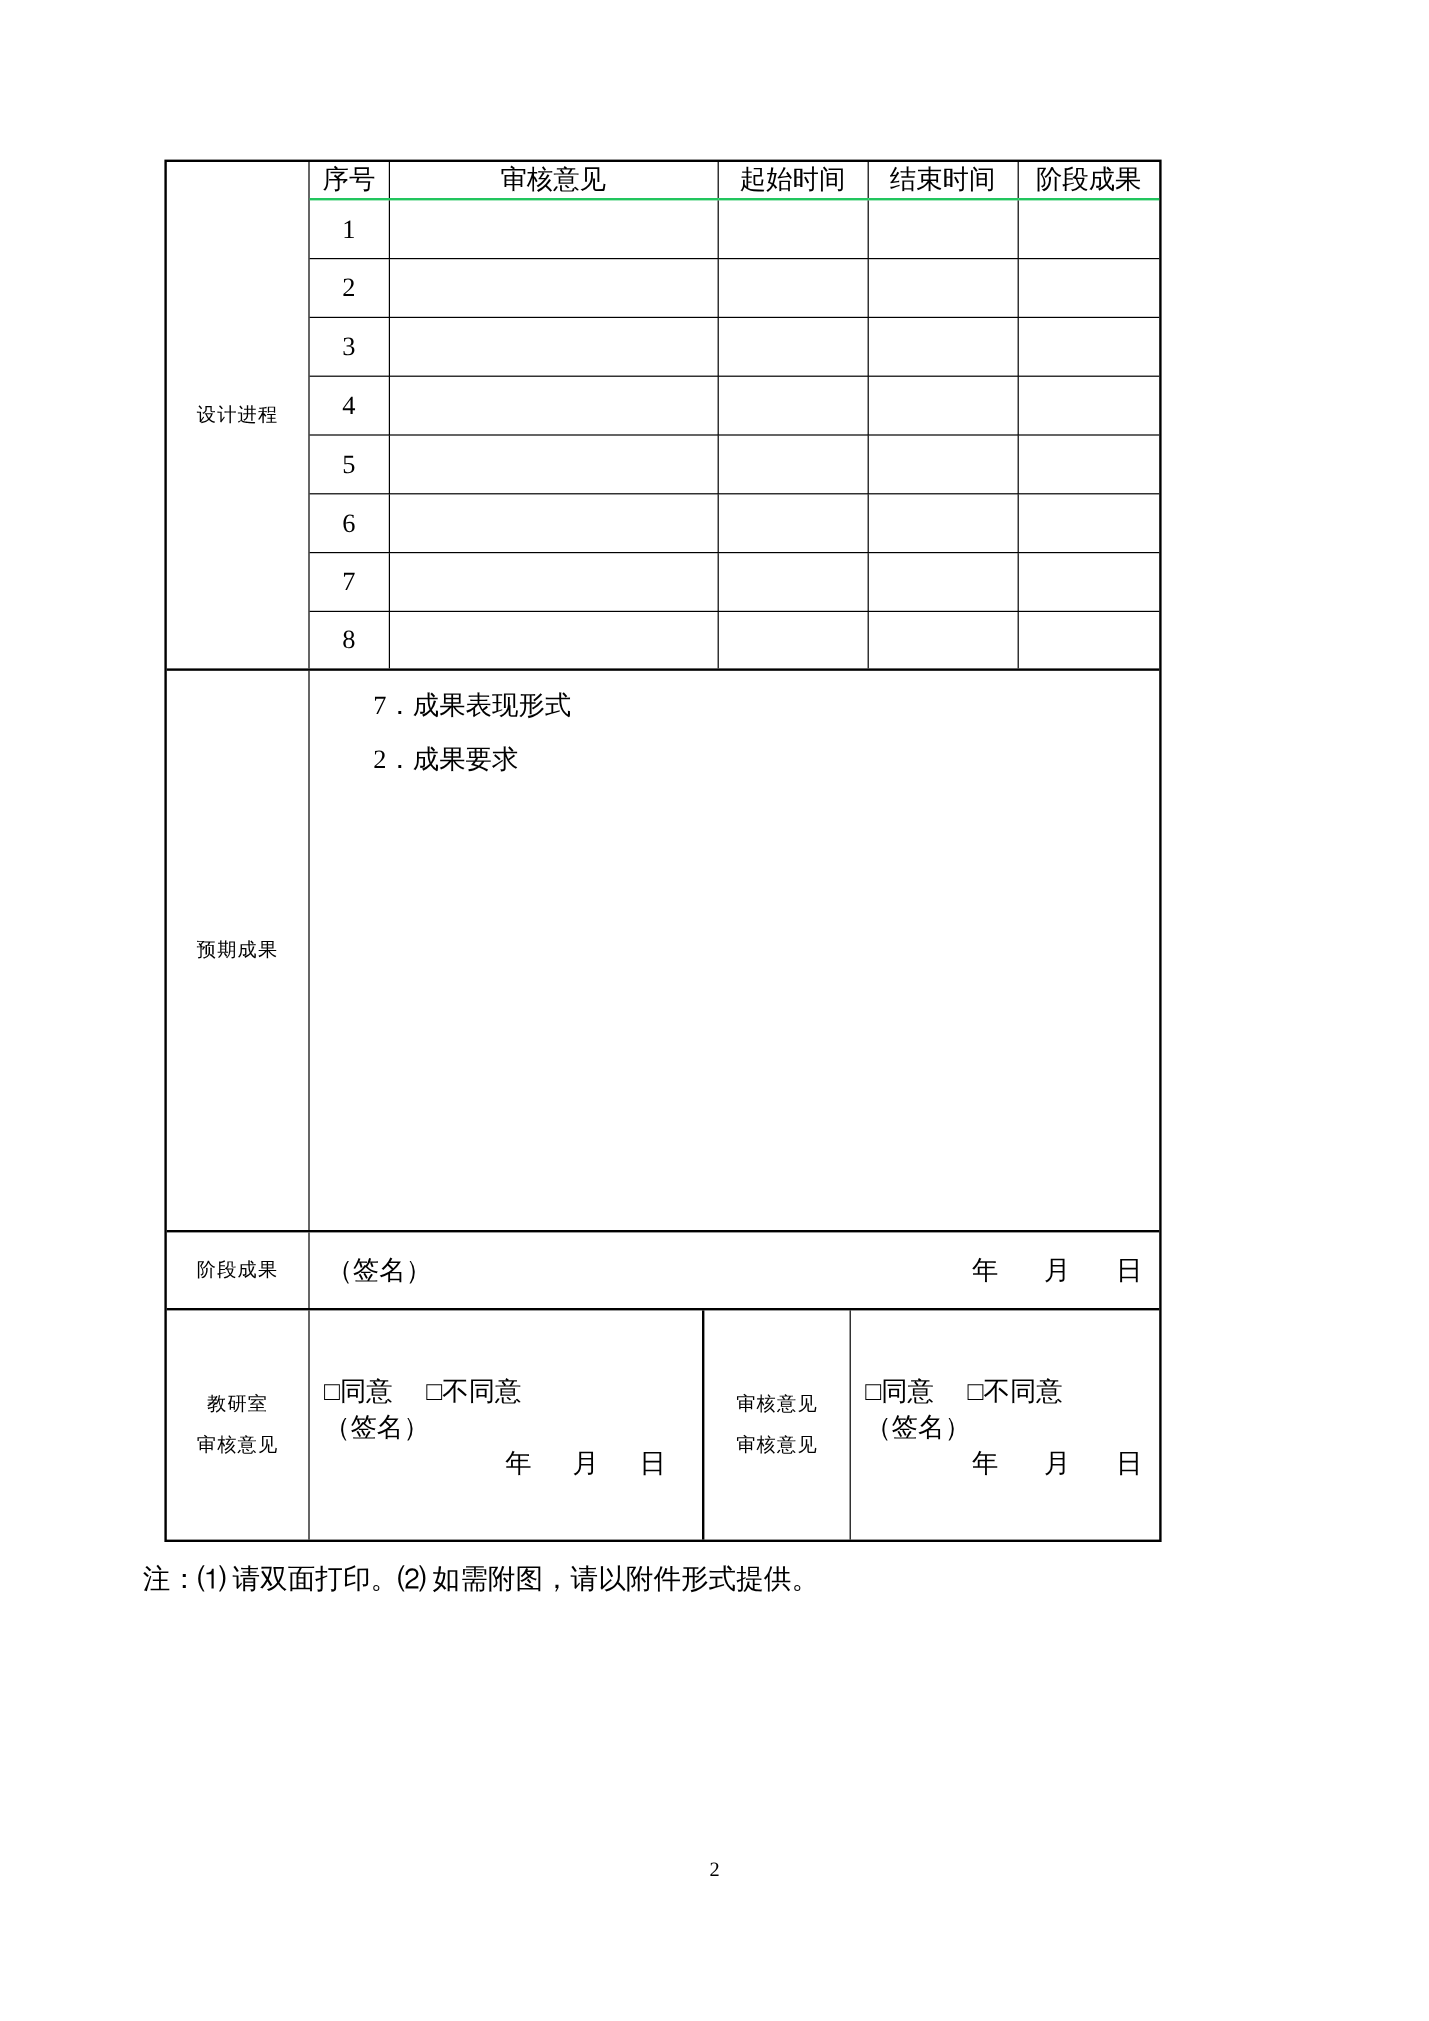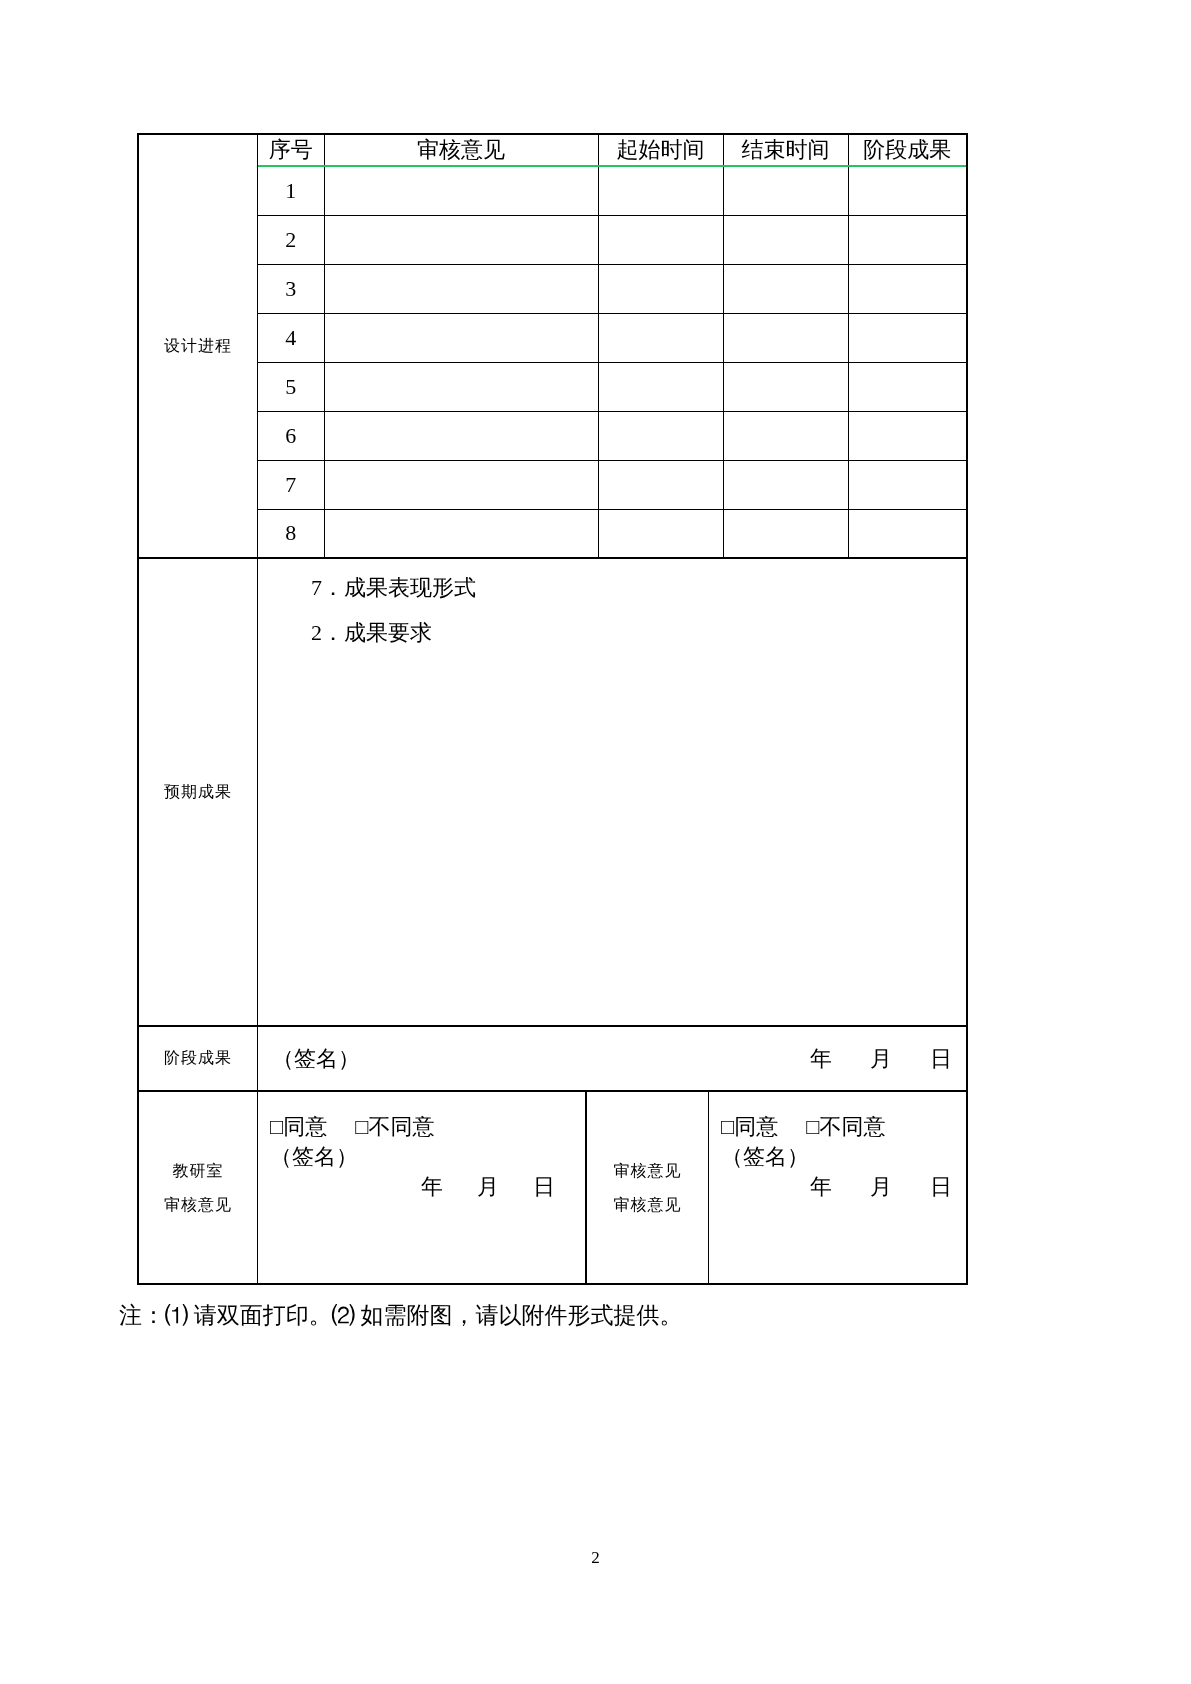--- a/index.html
+++ b/index.html
@@ -83,21 +83,21 @@
     padding: 0 14px 0 14px;
   }
   .date { display: inline-flex; gap: 38px; }
   .date-narrow { gap: 34px; }
 
   
   .sec-review { height: 193px; }
   .review-cell {
     display: flex;
     flex-direction: column;
-    justify-content: flex-start;
+    justify-content: center;
     font-size: 22px;
     padding: 20px 14px 16px 12px;
   }
   .review-cell-dept { flex: 0 0 329px; width: 329px; border-right: 2px solid #000; padding-right: 30px; }
   .review-cell-college { flex: 1 1 auto; }
   .label-cell-college { width: 122px; flex: 0 0 122px; }
   .opts { display: flex; gap: 28px; }
   .date-row { align-self: flex-end; }
 
   

